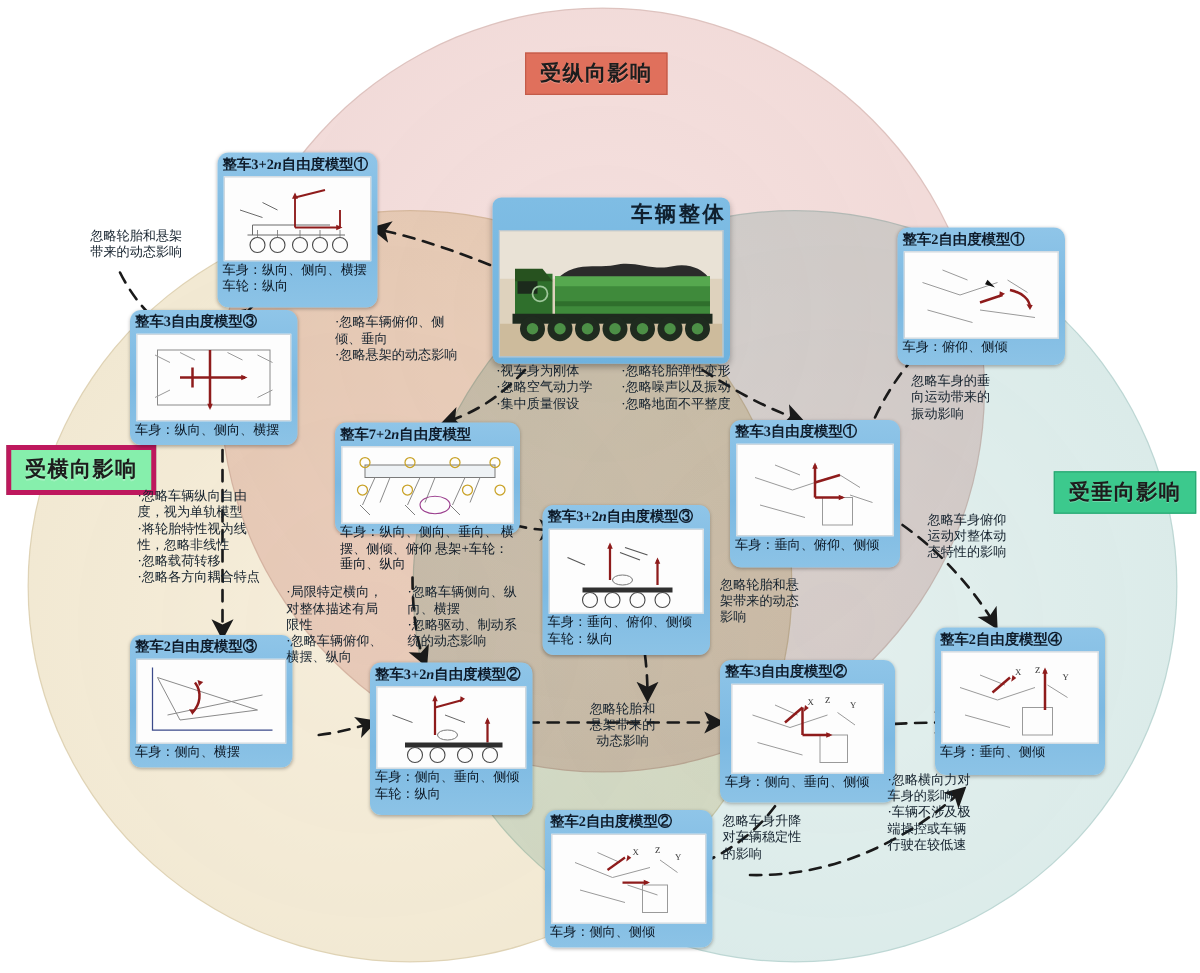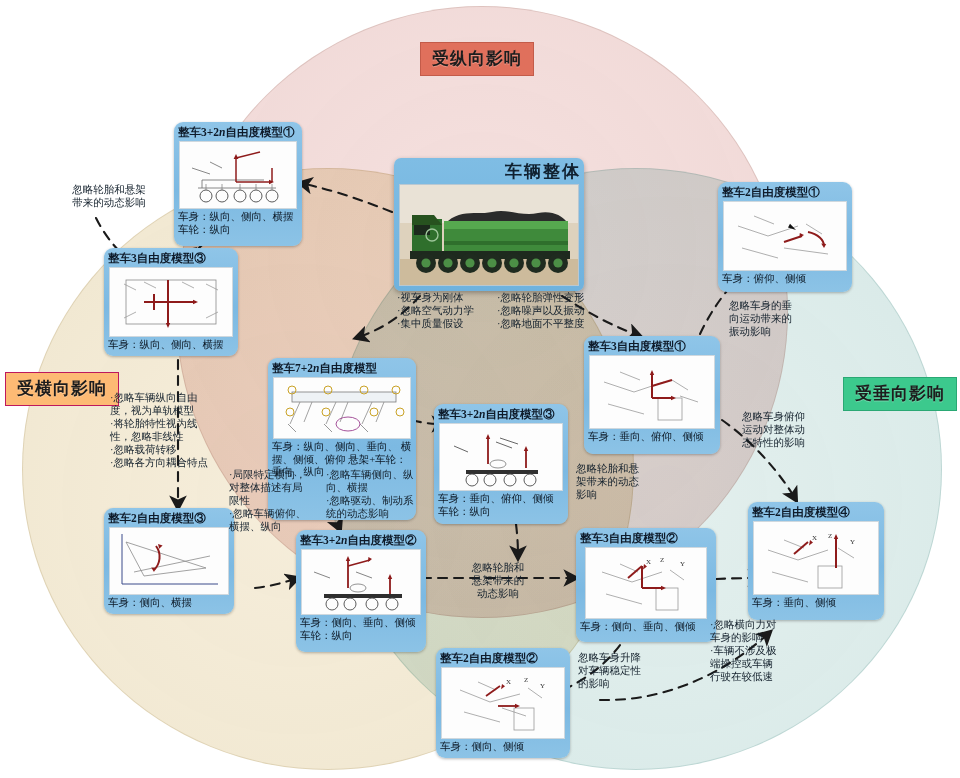--- a/index.html
+++ b/index.html
@@ -35,21 +35,21 @@
     position:absolute;
     font-weight:bold;
     font-size:17px;
     letter-spacing:1px;
     color:#1d1d1d;
     padding:4px 11px 5px 11px;
     white-space:nowrap;
     text-shadow:0 1px 0 rgba(255,255,255,.25);
   }
   .vlabel-top{left:420px;top:42px;background:#e0705c;border:1px solid #c35b49;}
-  .vlabel-left{left:5px;top:372px;background:#fdba74;border:1px solid #be185d;}
+  .vlabel-left{left:5px;top:356px;background:#86efac;border:4px solid #be185d;}
   .vlabel-right{left:843px;top:377px;background:#3cc98d;border:1px solid #2aa874;}
 
   
   .card{
     position:absolute;
     background:linear-gradient(180deg,#8fc5e8 0%,#7cb9e2 55%,#8cc3e6 100%);
     border-radius:9px;
     box-shadow:0 1px 3px rgba(0,0,0,.28);
     padding:3px 4px 4px 4px;
     box-sizing:border-box;
@@ -288,21 +288,21 @@
           </g>
         <g fill="#8e1b1b">
             <path d="M44,44 l-2.8,-4.6 l4.6,0.6 Z"></path>
             <path d="M48,16 l4.6,1.6 l-3.4,3.2 Z"></path>
           </g>
       </svg>
     </div>
     <div class="cfoot">车身：侧向、横摆</div>
   </div>
 
-  <div class="card" style="left:268px;top:338px;width:148px;height:162px;margin-top:20px;">
+  <div class="card" style="left:268px;top:338px;width:148px;height:89px;">
     <div class="ctitle">
       <span>整车7+2</span><span class="it">n</span><span>自由度模型</span>
     </div>
     <div class="thumb" style="width:136px;height:60px;">
       <svg viewBox="0 0 136 60">
         <rect x="18" y="14" width="104" height="10" fill="#eef2f5" stroke="#7a7a7a" stroke-width="0.8"></rect>
         <g stroke="#8a8a8a" stroke-width="0.8" fill="none">
           <path d="M26,24 L16,46"></path>
             <path d="M62,24 L52,46"></path>
             <path d="M98,24 L88,46"></path>
@@ -547,20 +547,23 @@
   </div>
 
   <div class="ann" style="left:397px;top:291px;width:102px;">·视车身为刚体
 ·忽略空气动力学
 ·集中质量假设</div>
   <div class="ann" style="left:497px;top:291px;width:108px;">·忽略轮胎弹性变形
 ·忽略噪声以及振动
 ·忽略地面不平整度</div>
   <div class="ann c" style="left:48px;top:183px;width:122px;">忽略轮胎和悬架
 带来的动态影响</div>
+  <div class="ann" style="left:268px;top:252px;width:112px;">·忽略车辆俯仰、侧
+ 倾、垂向
+·忽略悬架的动态影响</div>
   <div class="ann" style="left:110px;top:391px;width:122px;">·忽略车辆纵向自由
  度，视为单轨模型
 ·将轮胎特性视为线
  性，忽略非线性
 ·忽略载荷转移
 ·忽略各方向耦合特点</div>
   <div class="ann" style="left:229px;top:468px;width:86px;">·局限特定横向，
  对整体描述有局
  限性
 ·忽略车辆俯仰、

